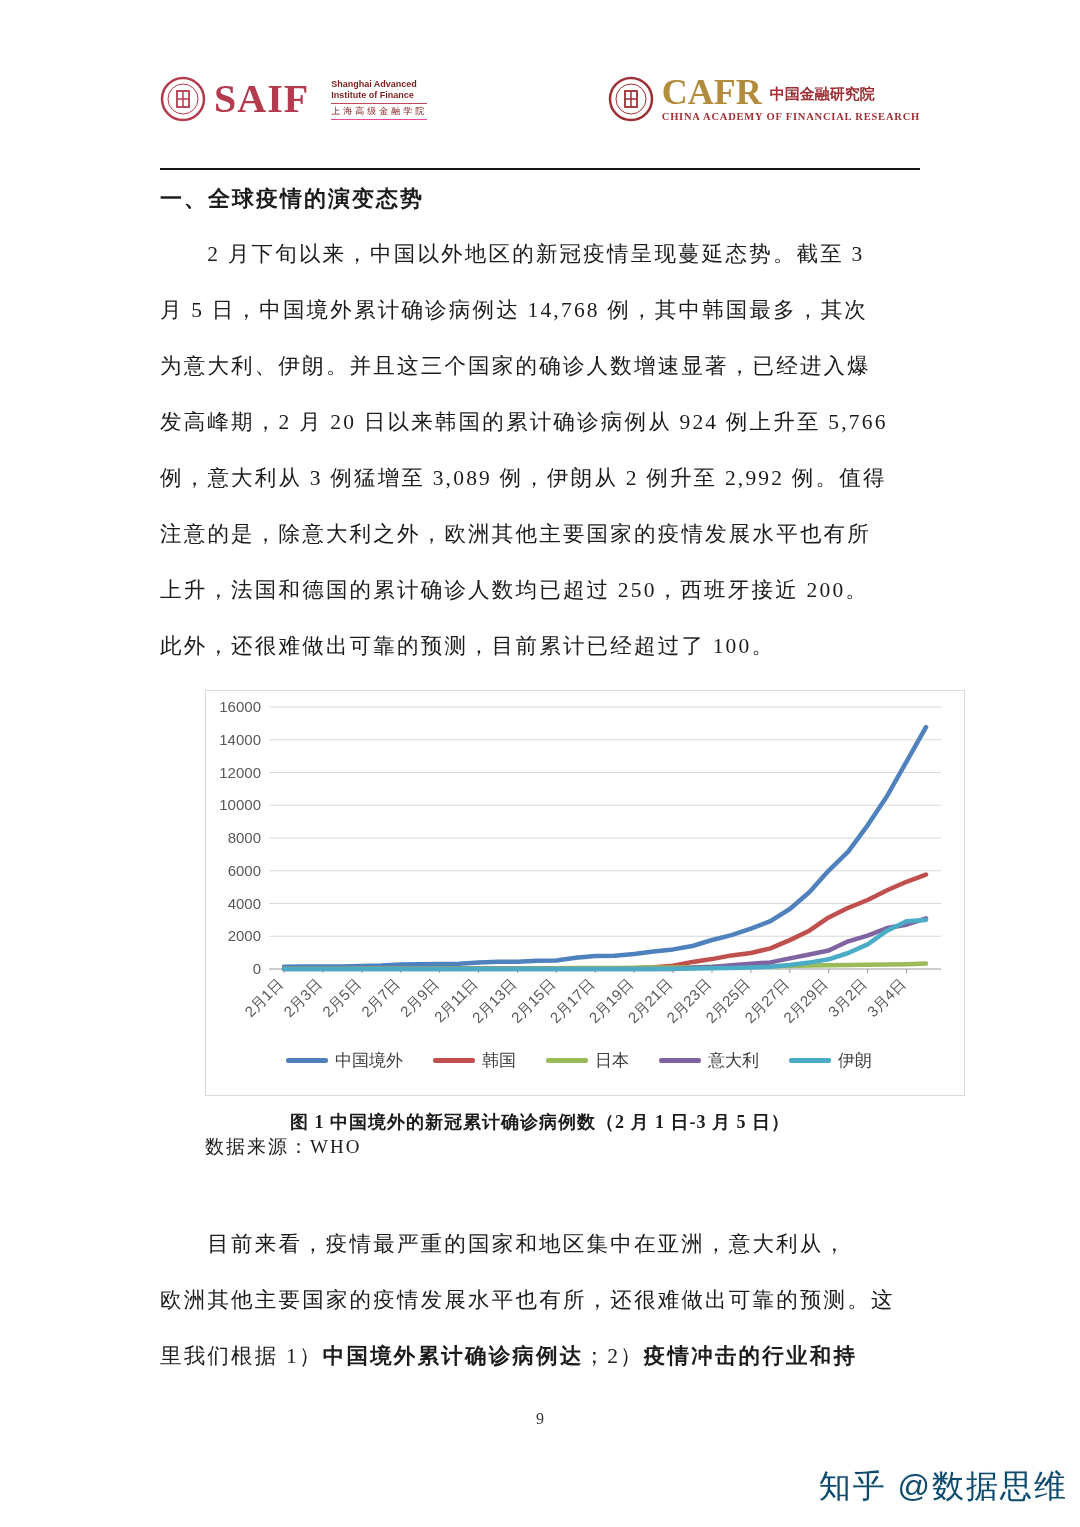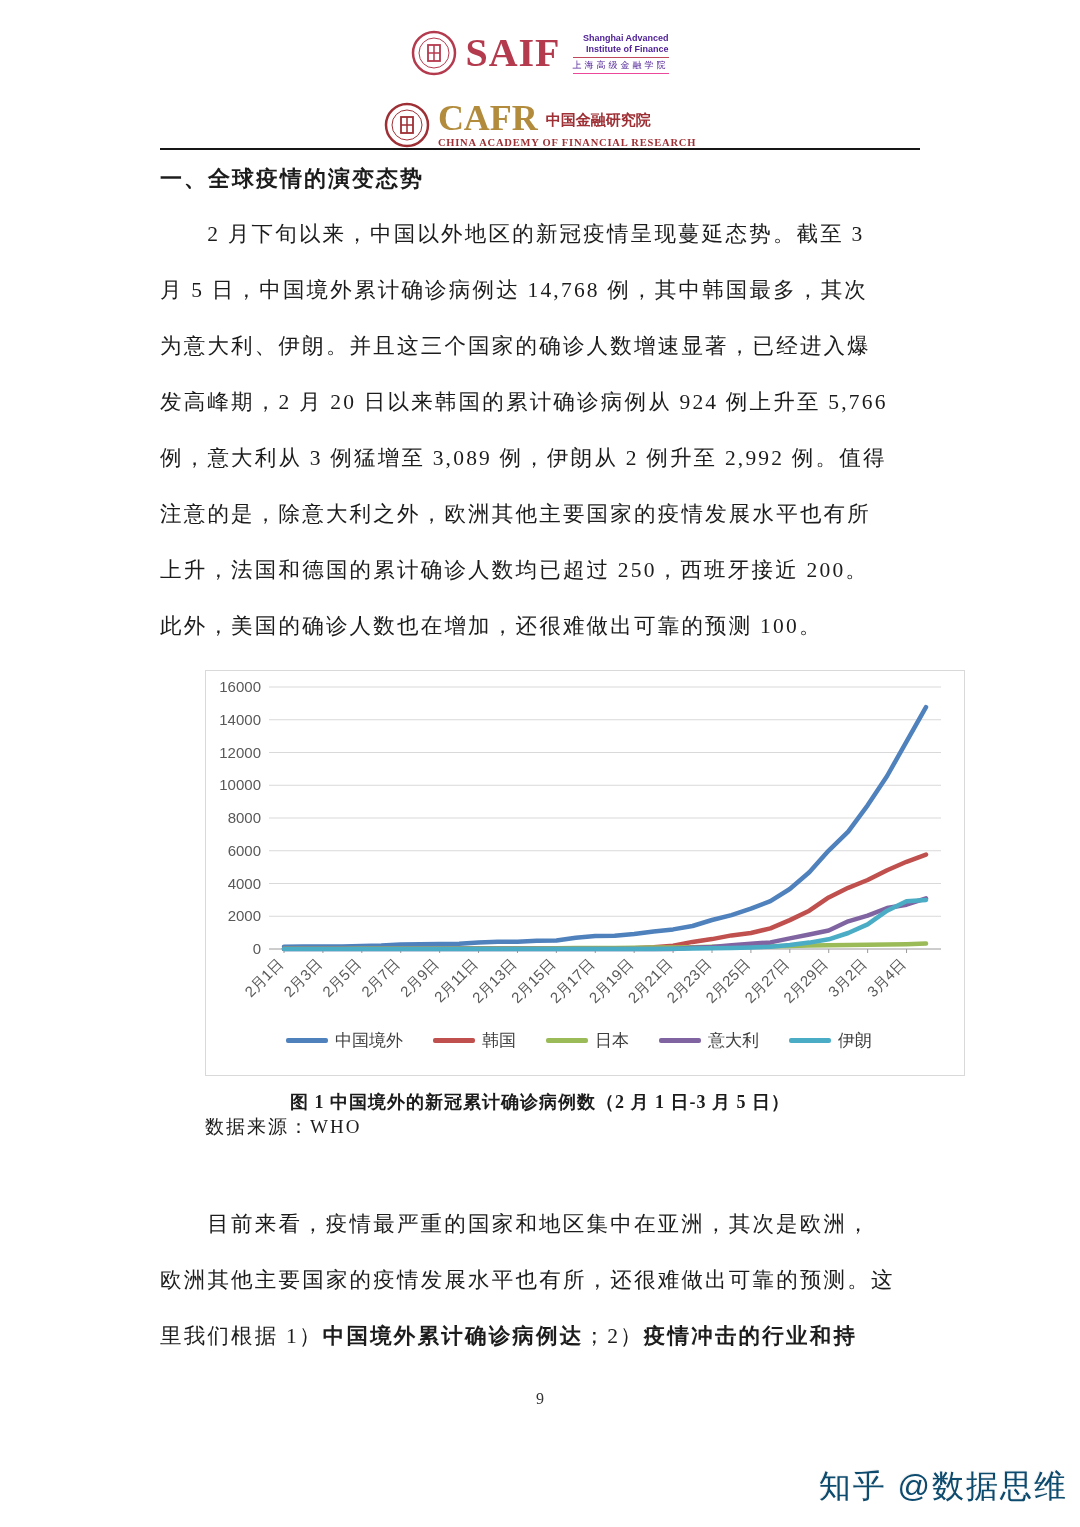--- a/index.html
+++ b/index.html
@@ -3,26 +3,26 @@
 <meta charset="utf-8">
 <style>
   * { margin:0; padding:0; box-sizing:border-box; }
   html,body { width:1080px; height:1527px; background:#ffffff; overflow:hidden;
               font-family:"Liberation Serif","DejaVu Serif",serif; color:#1c1c1c; }
   .page { position:relative; width:1080px; height:1527px; background:#fff; }
   .content { position:relative; width:760px; margin:0 auto 0 160px; }
 
   
   .header { display:flex; justify-content:space-between; align-items:center;
-            padding-top:30px; height:150px; border-bottom:2px solid #161616;flex-direction:column; }
+            padding-top:30px; height:170px; border-bottom:2px solid #161616; }
   .logo { display:flex; align-items:center; gap:8px; }
   .emblem { width:46px; height:46px; flex:0 0 auto; }
   .saif-word { font-size:40px; font-weight:bold; letter-spacing:1px; color:#b43a4e;
                font-family:"Liberation Serif",serif; line-height:1; }
-  .saif-text { margin-left:4px; color:#4c1d95; font-family:"Liberation Sans",sans-serif;text-align:right; }
+  .saif-text { margin-left:14px; color:#7f1d1d; font-family:"Liberation Sans",sans-serif; }
   .saif-text .en { font-size:9px; font-weight:bold; line-height:11px; }
   .saif-text .cn { font-size:9px; letter-spacing:3px; border-top:1px solid #c0485c;
                    border-bottom:1px solid #ec4899; padding:1px 0; margin-top:2px; }
   .cafr-block { display:flex; flex-direction:column; }
   .cafr-row { display:flex; align-items:flex-end; gap:8px; }
   .cafr-word { font-size:36px; font-weight:bold; color:#b28c3c; line-height:0.9;
                font-family:"Liberation Serif",serif; }
   .cafr-cn { font-size:15px; font-weight:bold; color:#9e2f34; padding-bottom:4px; }
   .cafr-en { font-size:10.5px; font-weight:bold; color:#9e2f34; letter-spacing:0.8px;
              margin-top:3px; font-family:"Liberation Serif",serif; }
@@ -102,21 +102,21 @@
     <div class="section-title">一、全球疫情的演变态势</div>
 
     <div class="para">
       <div class="line indent">2 月下旬以来，中国以外地区的新冠疫情呈现蔓延态势。截至 3</div>
       <div class="line">月 5 日，中国境外累计确诊病例达 14,768 例，其中韩国最多，其次</div>
       <div class="line">为意大利、伊朗。并且这三个国家的确诊人数增速显著，已经进入爆</div>
       <div class="line">发高峰期，2 月 20 日以来韩国的累计确诊病例从 924 例上升至 5,766</div>
       <div class="line">例，意大利从 3 例猛增至 3,089 例，伊朗从 2 例升至 2,992 例。值得</div>
       <div class="line">注意的是，除意大利之外，欧洲其他主要国家的疫情发展水平也有所</div>
       <div class="line">上升，法国和德国的累计确诊人数均已超过 250，西班牙接近 200。</div>
-      <div class="line">此外，美国的确诊人数也在增加，还很难做出可靠的预测 100。</div>
+      <div class="line">此外，还很难做出可靠的预测，目前累计已经超过了 100。</div>
     </div>
 
     <div class="chart-box">
       <svg id="chart-svg" width="758" height="356" viewBox="0 0 758 356">
           <line x1="63" x2="735" y1="278" y2="278" stroke="#9a9a9a" stroke-width="1"></line>
           <text x="55" y="283" text-anchor="end" font-size="15">0</text>
           <line x1="63" x2="735" y1="245.25" y2="245.25" stroke="#d9d9d9" stroke-width="1"></line>
           <text x="55" y="250.25" text-anchor="end" font-size="15">2000</text>
           <line x1="63" x2="735" y1="212.5" y2="212.5" stroke="#d9d9d9" stroke-width="1"></line>
           <text x="55" y="217.5" text-anchor="end" font-size="15">4000</text>
@@ -193,21 +193,21 @@
             <span class="legend-swatch" style="background: rgb(75, 172, 198);"></span>
             <span>伊朗</span>
           </div>
         </div>
     </div>
 
     <div class="fig-caption">图 1 中国境外的新冠累计确诊病例数（2 月 1 日-3 月 5 日）</div>
     <div class="fig-source">数据来源：WHO</div>
 
     <div class="para para2">
-      <div class="line indent">目前来看，疫情最严重的国家和地区集中在亚洲，其次是欧洲，</div>
+      <div class="line indent">目前来看，疫情最严重的国家和地区集中在亚洲，意大利从，</div>
       <div class="line">欧洲其他主要国家的疫情发展水平也有所，还很难做出可靠的预测。这</div>
       <div class="line">
         <span>里我们根据 1）</span><span class="b">中国境外累计确诊病例达</span><span>；2）</span><span class="b">疫情冲击的行业和持</span>
       </div>
     </div>
 
     <div class="page-num">9</div>
   </div>
 
   <div class="watermark">知乎 @数据思维</div>

